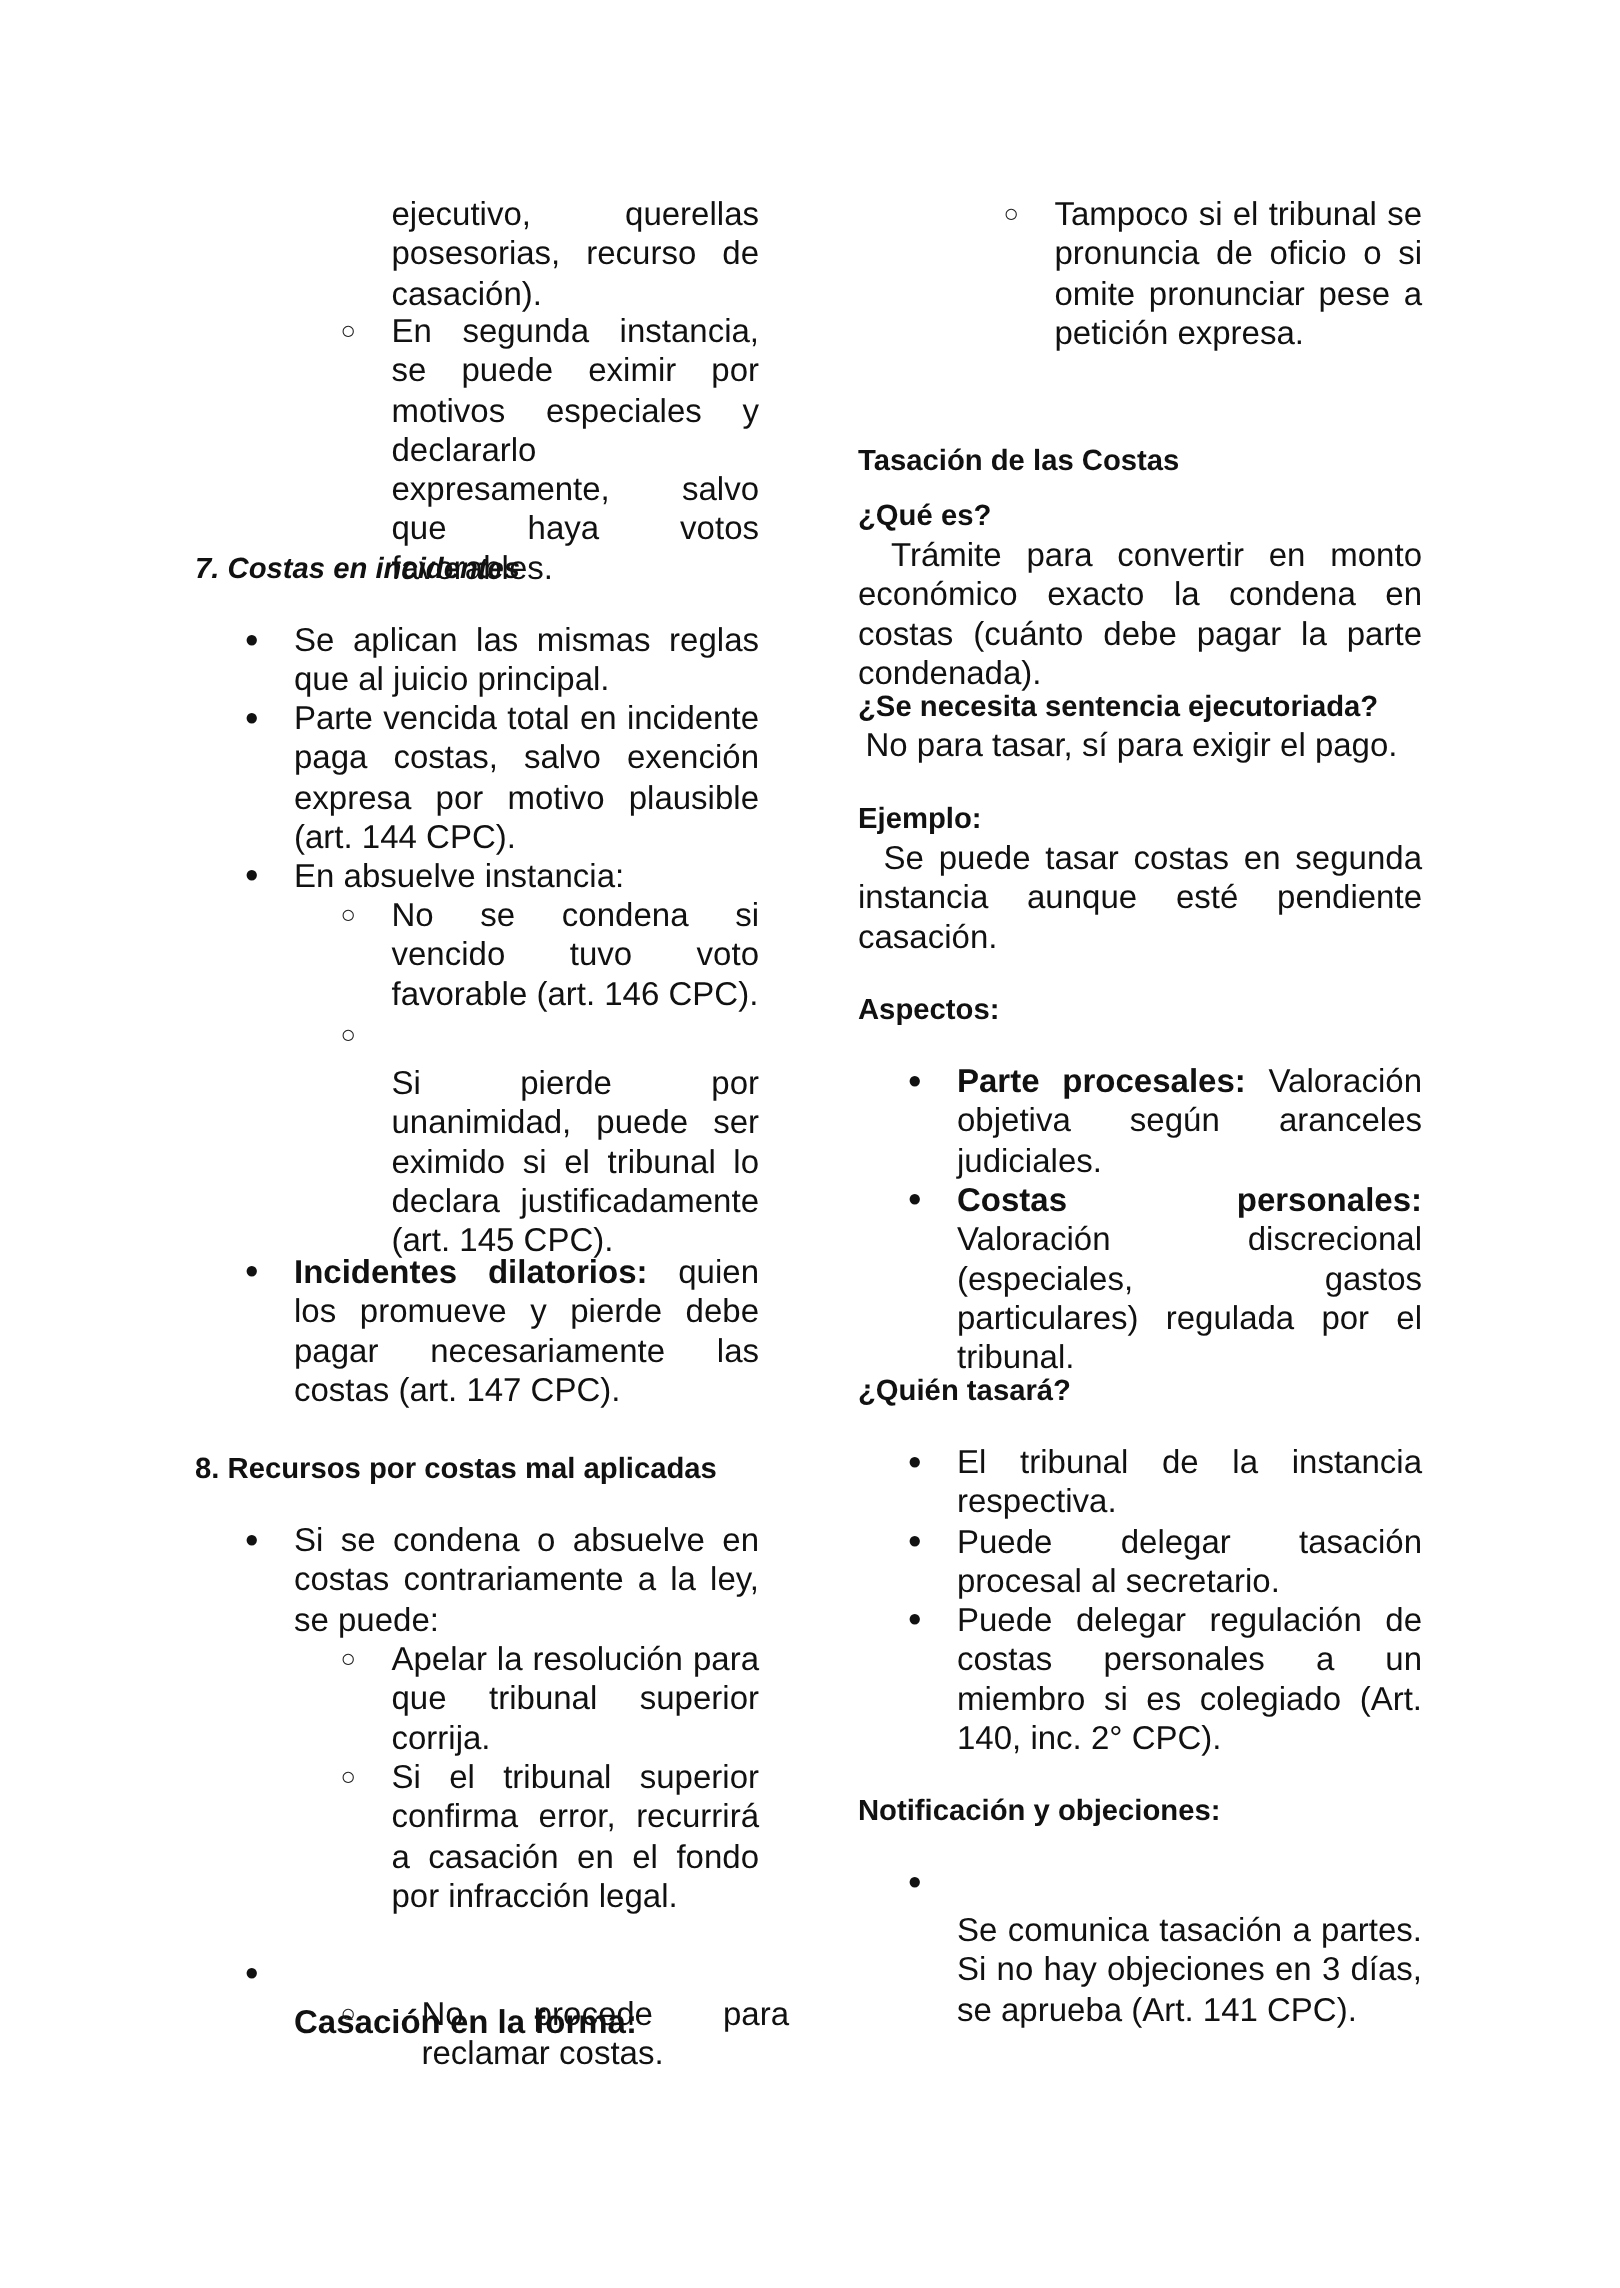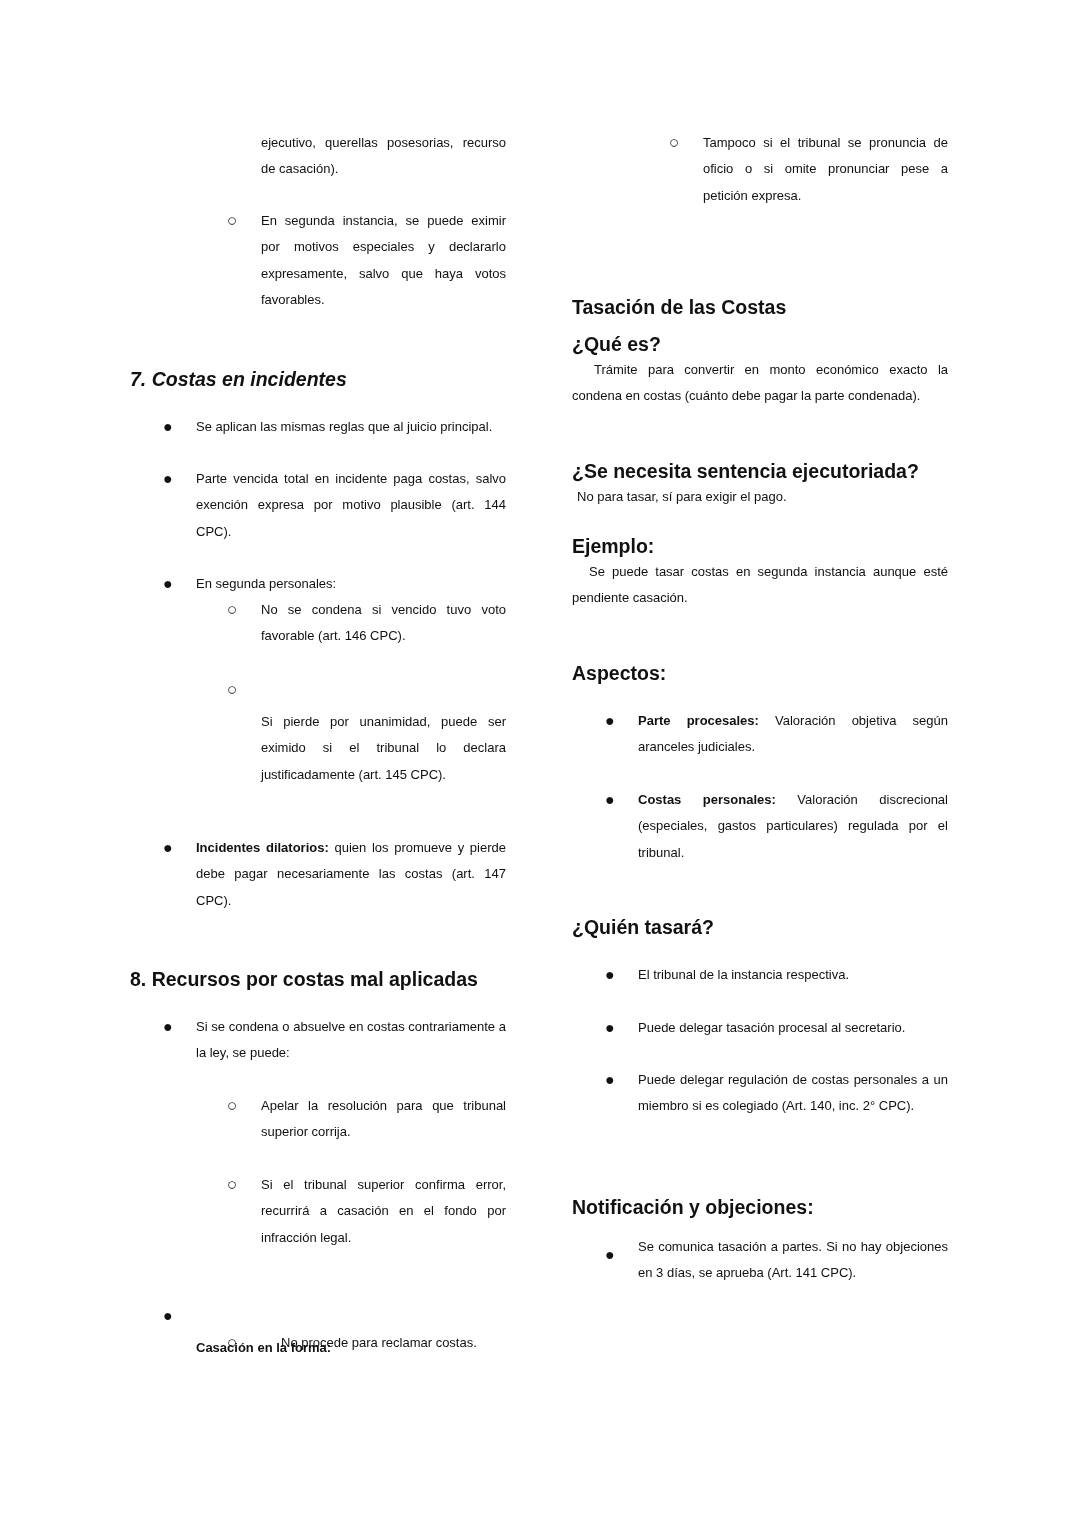--- a/index.html
+++ b/index.html
@@ -1,21 +1,21 @@
 <!DOCTYPE html>
 <html><head>
   <meta charset="utf-8">
   <style>
     html, body { margin: 0; padding: 0; background: #ffffff; }
     body { width: 1080px; height: 1525px; position: relative; overflow: hidden;
            font-family: "Liberation Sans", sans-serif; color: #111111; }
     .col { position: absolute; top: 0; }
     #left { left: 0; width: 540px; }
     #right { left: 540px; width: 540px; }
-    .blk { position: absolute; font-size: 13px; line-height: 26.3px; text-align: justify; }
+    .blk { position: absolute; font-size: 22px; line-height: 26.3px; text-align: justify; }
     .blk p { margin: 0; }
     .h { position: absolute; font-size: 19.5px; font-weight: bold; line-height: 26px; white-space: nowrap; }
     .bullet { position: absolute; font-size: 16px; line-height: 26px; }
     .circle { position: absolute; font-size: 17px; line-height: 26px; color: #222; }
     b { font-weight: bold; }
     
   </style>
 </head>
 <body>
 
@@ -37,21 +37,21 @@
     <p>Se aplican las mismas reglas que al juicio principal.</p>
   </div>
 
   <span class="bullet" style="left:163px; top:466px;">●</span>
   <div class="blk" style="left:196px; top:466px; width:310px;">
     <p>Parte vencida total en incidente paga costas, salvo exención expresa por motivo plausible (art. 144 CPC).</p>
   </div>
 
   <span class="bullet" style="left:163px; top:571px;">●</span>
   <div class="blk" style="left:196px; top:571px; width:310px;">
-    <p>En segunda personales:</p>
+    <p>En absuelve instancia:</p>
   </div>
 
   <span class="circle" style="left:227px; top:597px;">○</span>
   <div class="blk" style="left:261px; top:597px; width:245px;">
     <p>No se condena si vencido tuvo voto favorable (art. 146 CPC).</p>
   </div>
 
   <span class="circle" style="left:227px; top:677px;">○</span>
   <div class="blk" style="left:261px; top:677px; width:245px;margin-top:32px;">
     <p>Si pierde por unanimidad, puede ser eximido si el tribunal lo declara justificadamente (art. 145 CPC).</p>
@@ -139,16 +139,16 @@
   </div>
 
   <span class="bullet" style="left:65px; top:1067px;">●</span>
   <div class="blk" style="left:98px; top:1067px; width:310px;">
     <p>Puede delegar regulación de costas personales a un miembro si es colegiado (Art. 140, inc. 2° CPC).</p>
   </div>
 
   <div class="h" style="left:32px; top:1194px;">Notificación y objeciones:</div>
 
   <span class="bullet" style="left:65px; top:1242px;">●</span>
-  <div class="blk" style="left:98px; top:1234px; width:310px;">
+  <div class="blk" style="left:98px; top:1274px; width:310px;">
     <p>Se comunica tasación a partes. Si no hay objeciones en 3 días, se aprueba (Art. 141 CPC).</p>
   </div>
 </div>
 
 </body></html>

